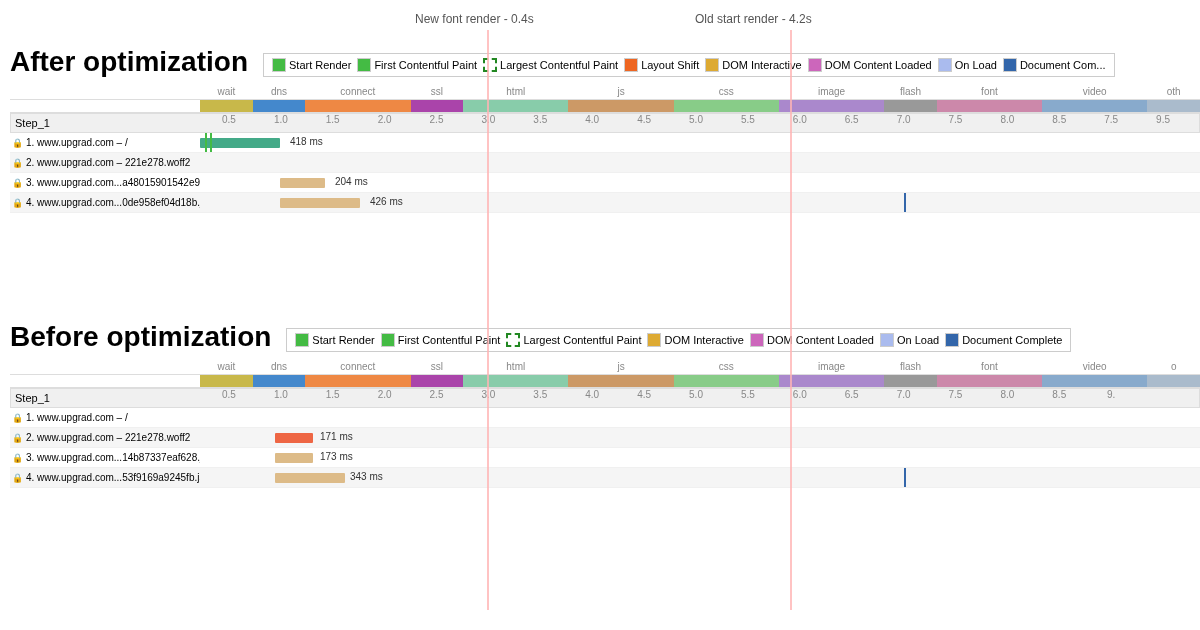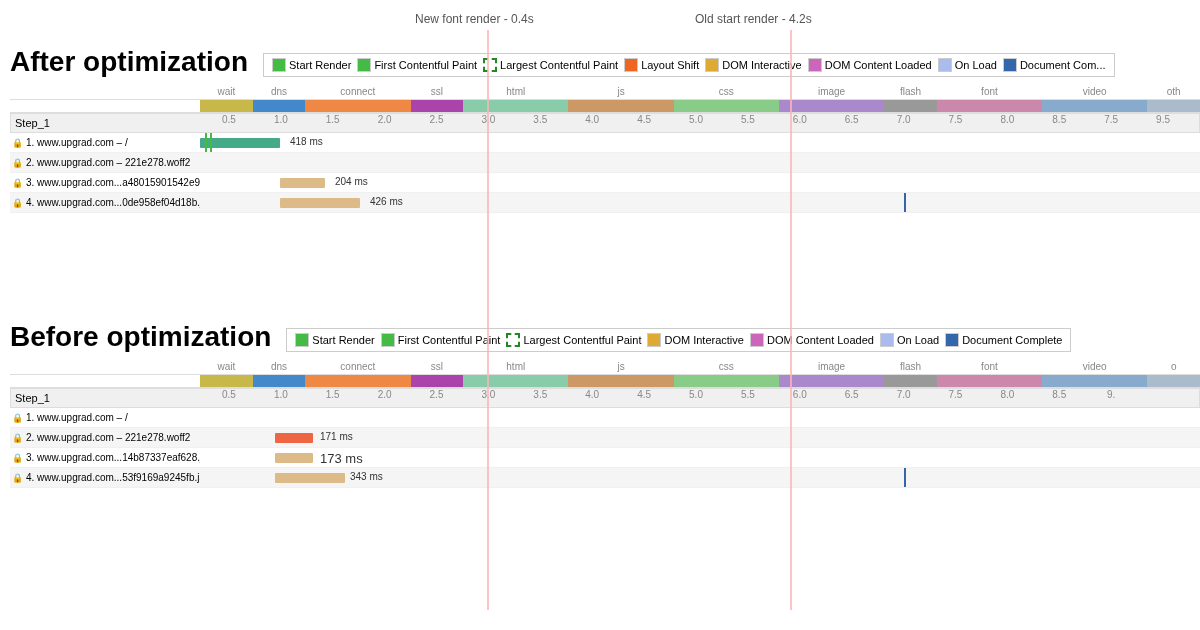--- a/index.html
+++ b/index.html
@@ -285,21 +285,21 @@
         <span style="position:absolute;left:12%;top:3px;font-size:10px;color:#333;">171 ms</span>
       </div>
     </div>
 
     <div style="display:flex;align-items:center;height:20px;background:#fff;border-bottom:1px solid #f0f0f0;position:relative;">
       <div style="width:190px;font-size:10px;padding-left:2px;white-space:nowrap;overflow:hidden;">
         <span style="font-size:9px;">🔒</span> 3. www.upgrad.com...14b87337eaf628.js
       </div>
       <div style="flex:1;position:relative;height:100%;">
         <div style="position:absolute;left:7.5%;top:5px;height:10px;width:3.8%;background:#ddbb88;border-radius:1px;"></div>
-        <span style="position:absolute;left:12%;top:3px;font-size:13px;color:#333;">173 ms</span>
+        <span style="position:absolute;left:12%;top:3px;font-size:10px;color:#333;">173 ms</span>
       </div>
     </div>
 
     <div style="display:flex;align-items:center;height:20px;background:#f5f5f5;border-bottom:1px solid #f0f0f0;position:relative;">
       <div style="width:190px;font-size:10px;padding-left:2px;white-space:nowrap;overflow:hidden;">
         <span style="font-size:9px;">🔒</span> 4. www.upgrad.com...53f9169a9245fb.js
       </div>
       <div style="flex:1;position:relative;height:100%;">
         <div style="position:absolute;left:7.5%;top:5px;height:10px;width:7%;background:#ddbb88;border-radius:1px;"></div>
         <span style="position:absolute;left:15%;top:3px;font-size:10px;color:#333;">343 ms</span>

